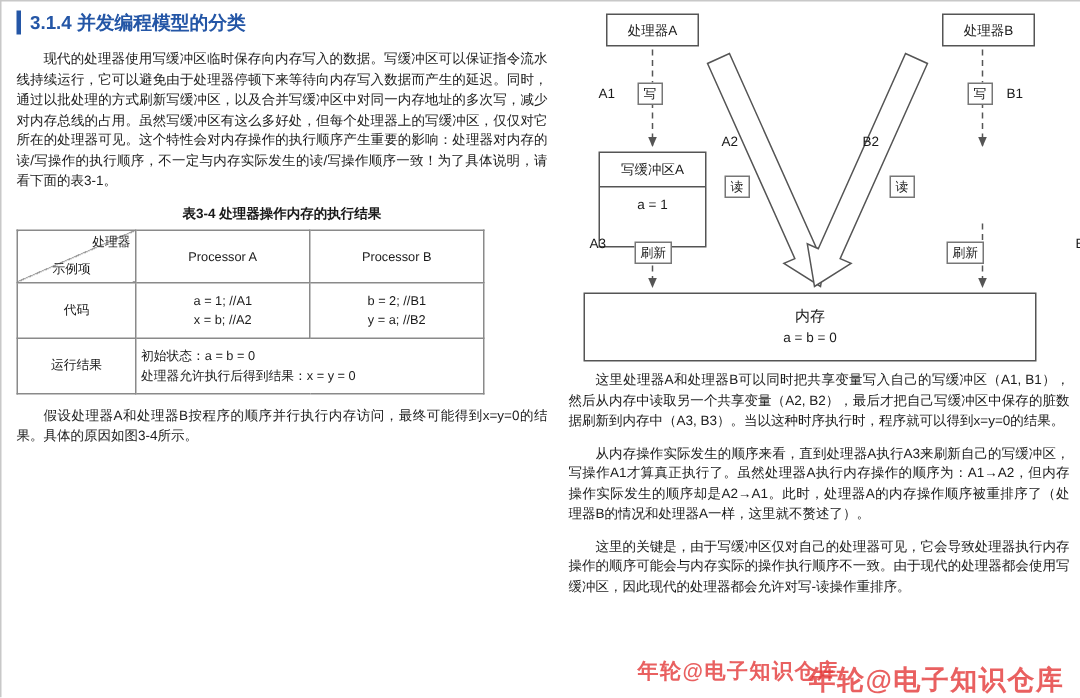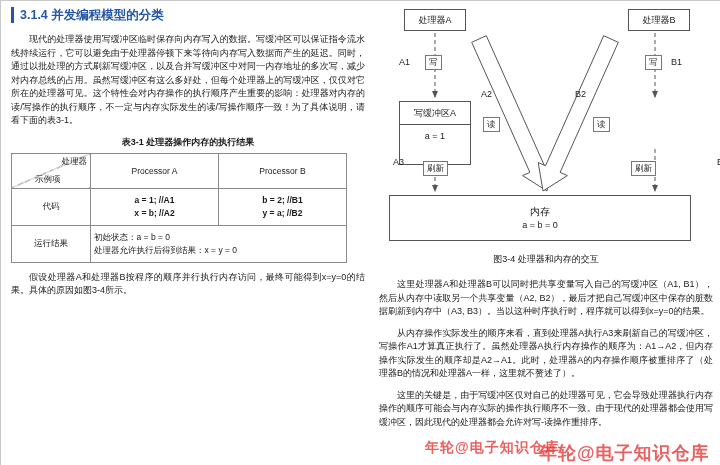--- a/index.html
+++ b/index.html
@@ -10,32 +10,32 @@
   }
   .page{position:absolute;inset:0;border-top:1px solid #c8c8c8;border-left:1px solid #c8c8c8;}
   .col-left{position:absolute;left:10px;top:6px;width:354px;}
   .col-right{position:absolute;left:378px;top:8px;width:334px;}
   .heading{
     margin:0 0 10px 0;color:#2456a6;font-size:12.5px;font-weight:bold;
     border-left:3px solid #2456a6;padding-left:6px;line-height:16px;
   }
   p.body{font-size:9px;line-height:13.5px;text-align:justify;text-indent:2em;margin:0 0 8px 0;}
   .tbl-caption{font-size:9px;font-weight:bold;text-align:center;margin:4px 0 4px 0;}
-  table.tbl{border-collapse:collapse;width:336px;table-layout:fixed;font-size:8.5px;}
+  table.tbl{border-collapse:collapse;width:312px;table-layout:fixed;font-size:8.5px;}
   table.tbl td{border:1px solid #8a8a8a;padding:2px 3px;vertical-align:middle;}
   td.corner{
     position:relative;height:30px;width:72px;padding:0;
     background:linear-gradient(to bottom right,#ffffff 49.4%,#8a8a8a 49.4%,#8a8a8a 50.6%,#ffffff 50.6%);
   }
   .corner-top{position:absolute;top:2px;right:3px;font-size:8.5px;}
   .corner-bottom{position:absolute;bottom:2px;left:3px;font-size:8.5px;margin-left:20px;}
   td.th{text-align:center;height:30px;margin-left:36px;}
   td.rowlabel{text-align:center;}
   td.code{text-align:center;height:32px;}
-  td.code div{line-height:13px;font-weight:bold;}
+  td.code div{line-height:13px;}
   td.result div{line-height:13px;}
   td.result{padding-left:8px;height:32px;}
   
   .diagram{position:relative;width:332px;height:238px;}
   .diagram svg{position:absolute;left:0;top:0;}
   .dbox{
     position:absolute;border:1px solid #555;background:#fff;
     font-size:9px;text-align:center;box-sizing:border-box;
   }
   .proc{width:62px;height:22px;line-height:20px;}
@@ -64,21 +64,21 @@
 </style>
 </head>
 <body>
 
 <div class="page">
 
   <div class="col-left">
     <h2 class="heading">3.1.4  并发编程模型的分类</h2>
     <p class="body">现代的处理器使用写缓冲区临时保存向内存写入的数据。写缓冲区可以保证指令流水线持续运行，它可以避免由于处理器停顿下来等待向内存写入数据而产生的延迟。同时，通过以批处理的方式刷新写缓冲区，以及合并写缓冲区中对同一内存地址的多次写，减少对内存总线的占用。虽然写缓冲区有这么多好处，但每个处理器上的写缓冲区，仅仅对它所在的处理器可见。这个特性会对内存操作的执行顺序产生重要的影响：处理器对内存的读/写操作的执行顺序，不一定与内存实际发生的读/写操作顺序一致！为了具体说明，请看下面的表3-1。</p>
 
-    <div class="tbl-caption">表3-1  处理器操作内存的执行结果</div>
+    <div class="tbl-caption">表3-4  处理器操作内存的执行结果</div>
 
     <table class="tbl">
       <tbody>
         <tr>
           <td class="corner">
             <span class="corner-top">处理器</span>
             <span class="corner-bottom">示例项</span>
           </td>
           <td class="th">Processor A</td>
           <td class="th">Processor B</td>
@@ -149,21 +149,20 @@
       <span class="tag" style="left:44px;top:152px;">刷新</span>
       <span class="tag" style="left:252px;top:152px;">刷新</span>
       <span class="seq" style="left:290px;top:148px;margin-left:48px;">B3</span>
 
       <div class="dbox memory">
         <div class="mtitle">内存</div>
         <div class="mvalue">a = b = 0</div>
       </div>
     </div>
 
-    <div class="fig-caption">图3-4  处理器和内存的交互</div>
 
     <p class="body">这里处理器A和处理器B可以同时把共享变量写入自己的写缓冲区（A1, B1），然后从内存中读取另一个共享变量（A2, B2），最后才把自己写缓冲区中保存的脏数据刷新到内存中（A3, B3）。当以这种时序执行时，程序就可以得到x=y=0的结果。</p>
     <p class="body">从内存操作实际发生的顺序来看，直到处理器A执行A3来刷新自己的写缓冲区，写操作A1才算真正执行了。虽然处理器A执行内存操作的顺序为：A1→A2，但内存操作实际发生的顺序却是A2→A1。此时，处理器A的内存操作顺序被重排序了（处理器B的情况和处理器A一样，这里就不赘述了）。</p>
     <p class="body">这里的关键是，由于写缓冲区仅对自己的处理器可见，它会导致处理器执行内存操作的顺序可能会与内存实际的操作执行顺序不一致。由于现代的处理器都会使用写缓冲区，因此现代的处理器都会允许对写-读操作重排序。</p>
   </div>
 
   <div class="wm wm1">年轮@电子知识仓库</div>
   <div class="wm wm2">年轮@电子知识仓库</div>
 
 </div>

